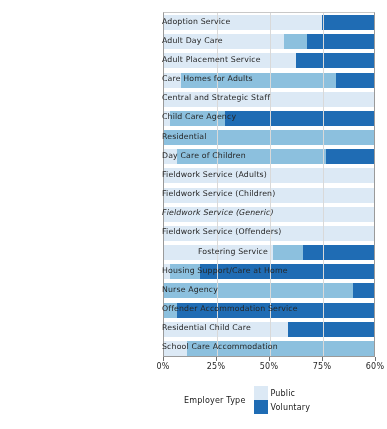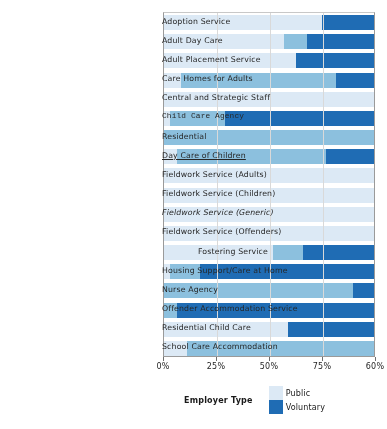--- a/index.html
+++ b/index.html
@@ -115,23 +115,23 @@
   #legend {
     position: absolute;
     left: 160px;
     top: 392px;
     display: flex;
     align-items: center;
     height: 16px;
   }
   #legend-title {
     font-size: 8px;
-    font-weight: bold;
+    font-weight: normal;
     color: #1a1a1a;
-    margin-right: 16px;
+    margin-right: 8px;
     letter-spacing: 0.2px;
     padding-left: 24px;
   }
   .legend-item {
     display: flex;
     align-items: center;
   }
   .legend-swatch {
     width: 14px;
     height: 14px;
@@ -229,23 +229,23 @@
         <div class="gridline" style="left: 159px;"></div>
       </div>
   </div>
 
   <div id="cat-labels">
       <div class="cat-label" style="top: 5.58333px;">Adoption Service</div>
       <div class="cat-label" style="top: 24.75px;">Adult Day Care</div>
       <div class="cat-label" style="top: 43.9167px;">Adult Placement Service</div>
       <div class="cat-label" style="top: 63.0833px; text-align: right;">Care Homes for Adults</div>
       <div class="cat-label" style="top: 82.25px;">Central and Strategic Staff</div>
-      <div class="cat-label" style="top: 101.417px; font-family: Liberation Mono, monospace;">Child Care Agency</div>
+      <div class="cat-label" style="top: 101.417px;">Child Care Agency</div>
       <div class="cat-label" style="top: 120.583px;">Residential</div>
-      <div class="cat-label" style="top: 139.75px; text-decoration: underline;">Day Care of Children</div>
+      <div class="cat-label" style="top: 139.75px;">Day Care of Children</div>
       <div class="cat-label" style="top: 158.917px;">Fieldwork Service (Adults)</div>
       <div class="cat-label" style="top: 178.083px;">Fieldwork Service (Children)</div>
       <div class="cat-label" style="top: 197.25px; font-style: italic;">Fieldwork Service (Generic)</div>
       <div class="cat-label" style="top: 216.417px;">Fieldwork Service (Offenders)</div>
       <div class="cat-label" style="top: 235.583px; padding-left: 36px;">Fostering Service</div>
       <div class="cat-label" style="top: 254.75px;">Housing Support/Care at Home</div>
       <div class="cat-label" style="top: 273.917px;">Nurse Agency</div>
       <div class="cat-label" style="top: 293.083px;">Offender Accommodation Service</div>
       <div class="cat-label" style="top: 312.25px;">Residential Child Care</div>
       <div class="cat-label" style="top: 331.417px;">School Care Accommodation</div>

